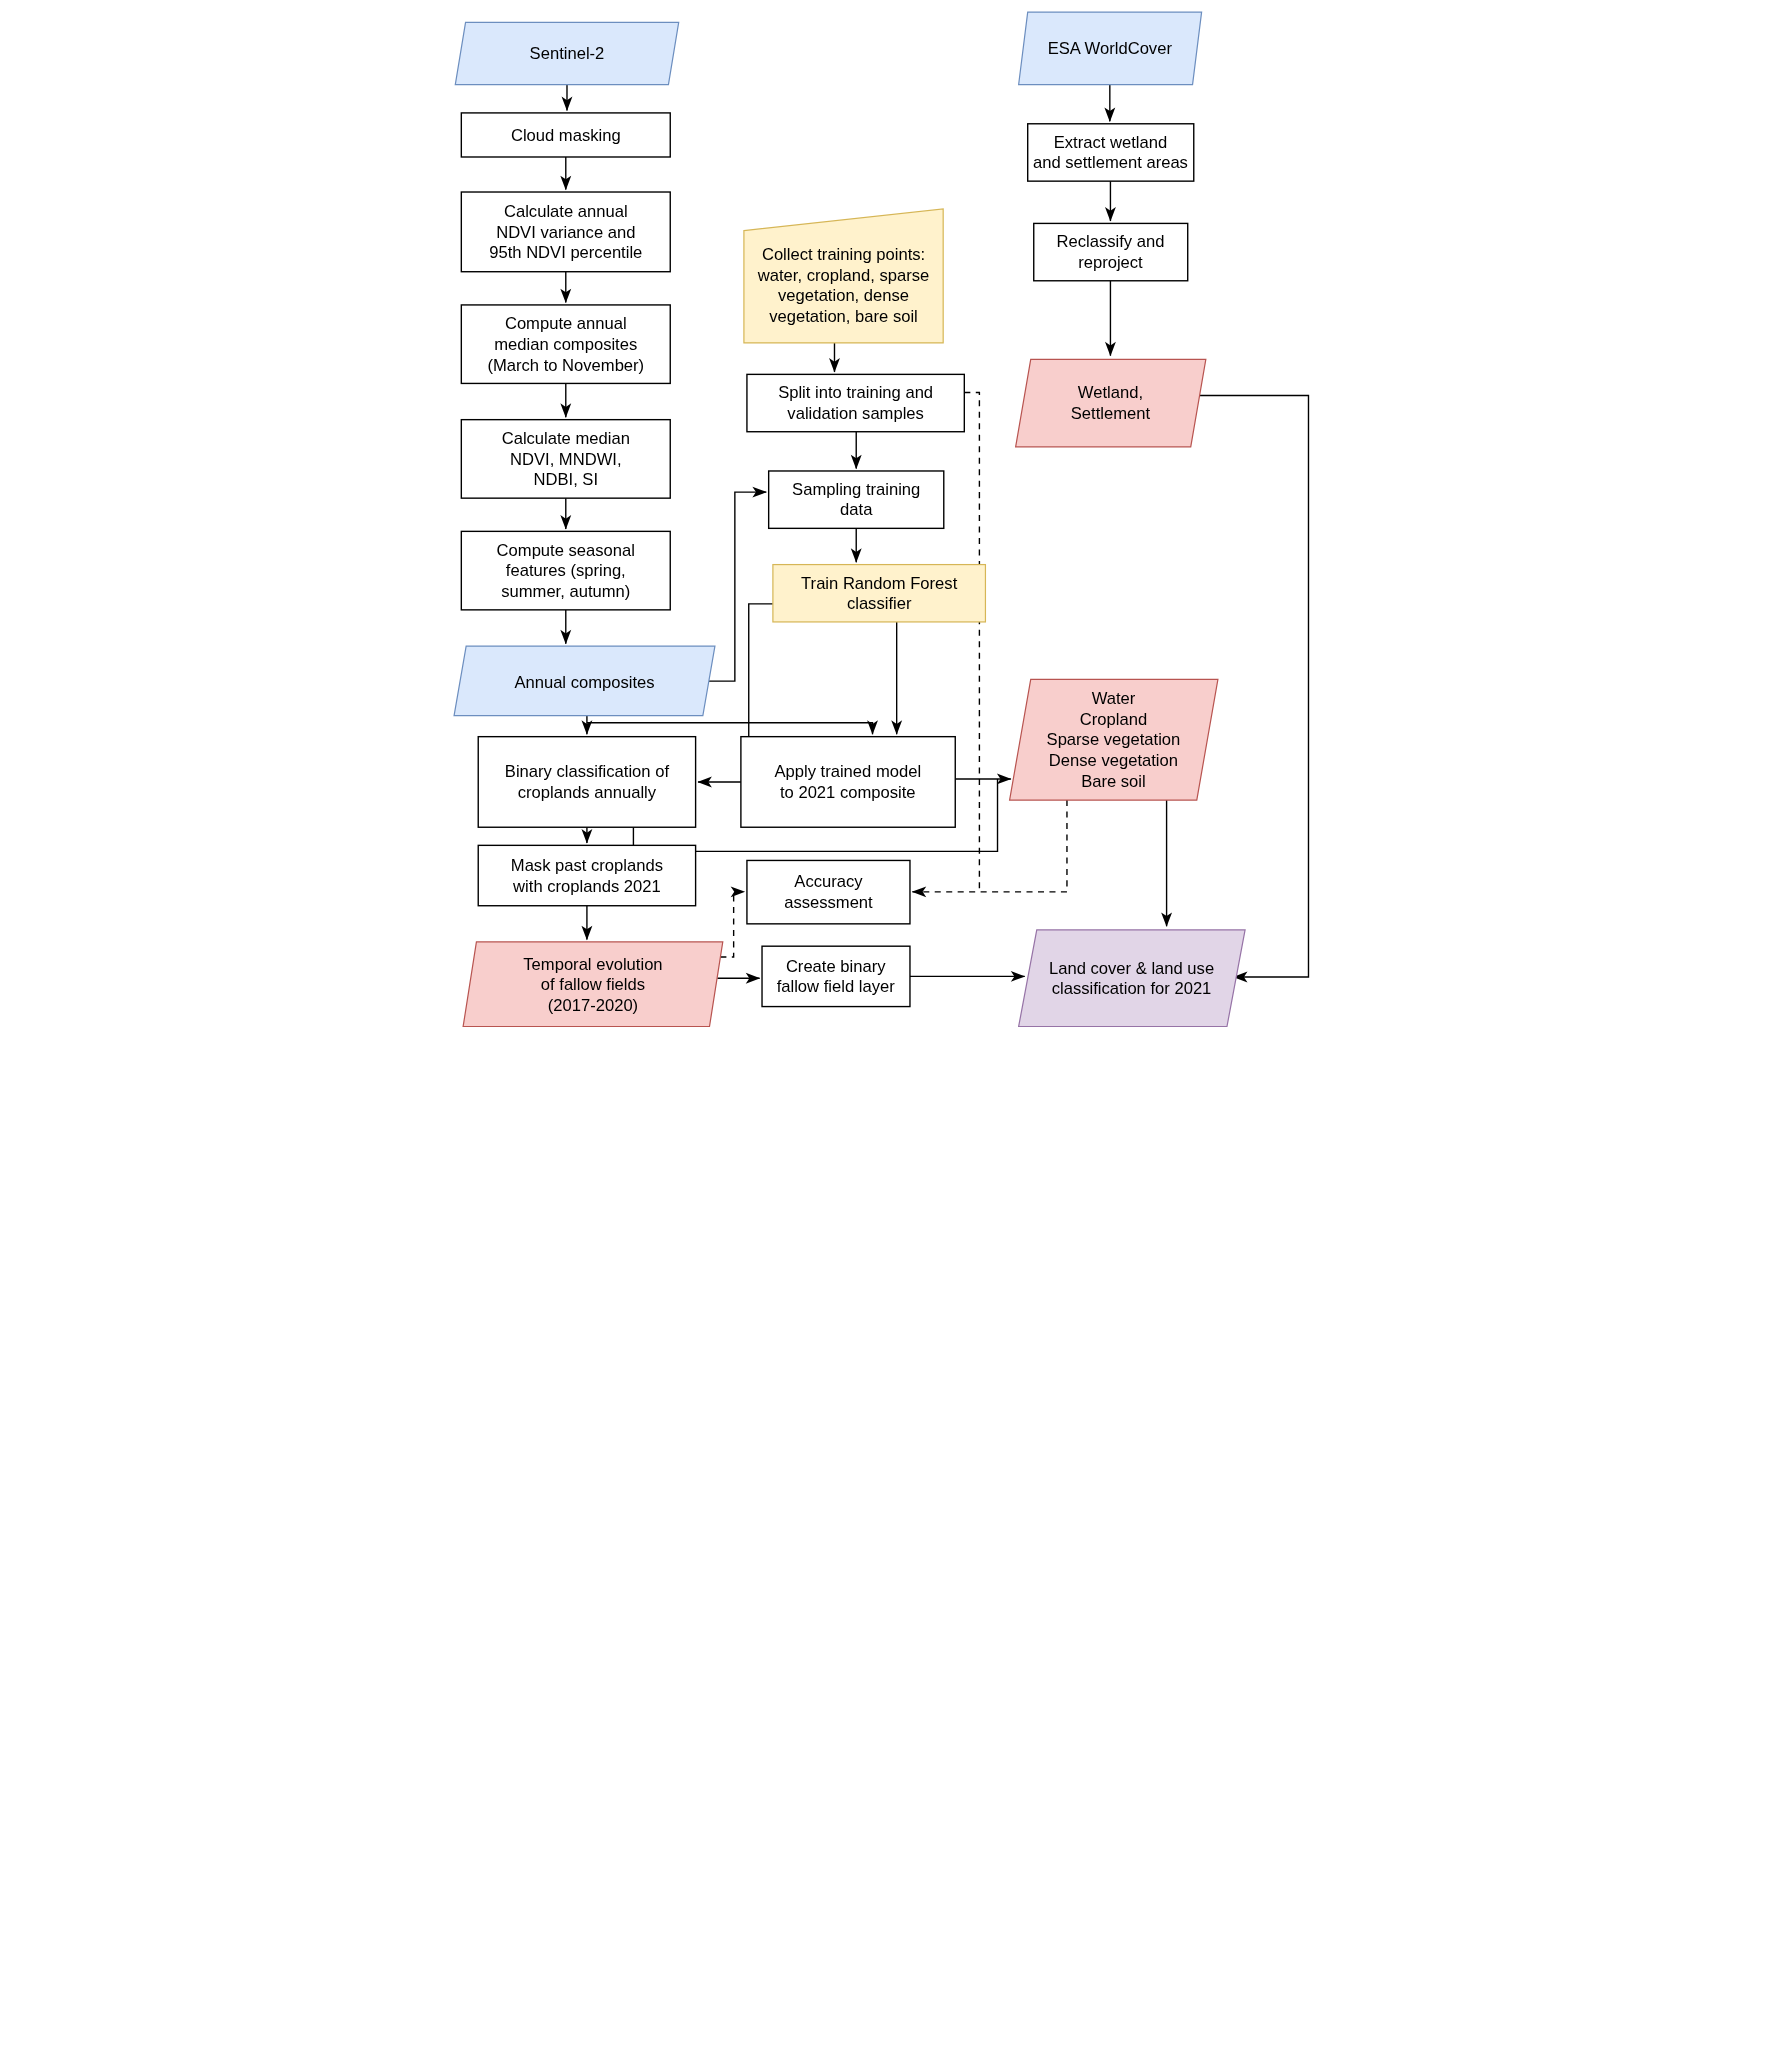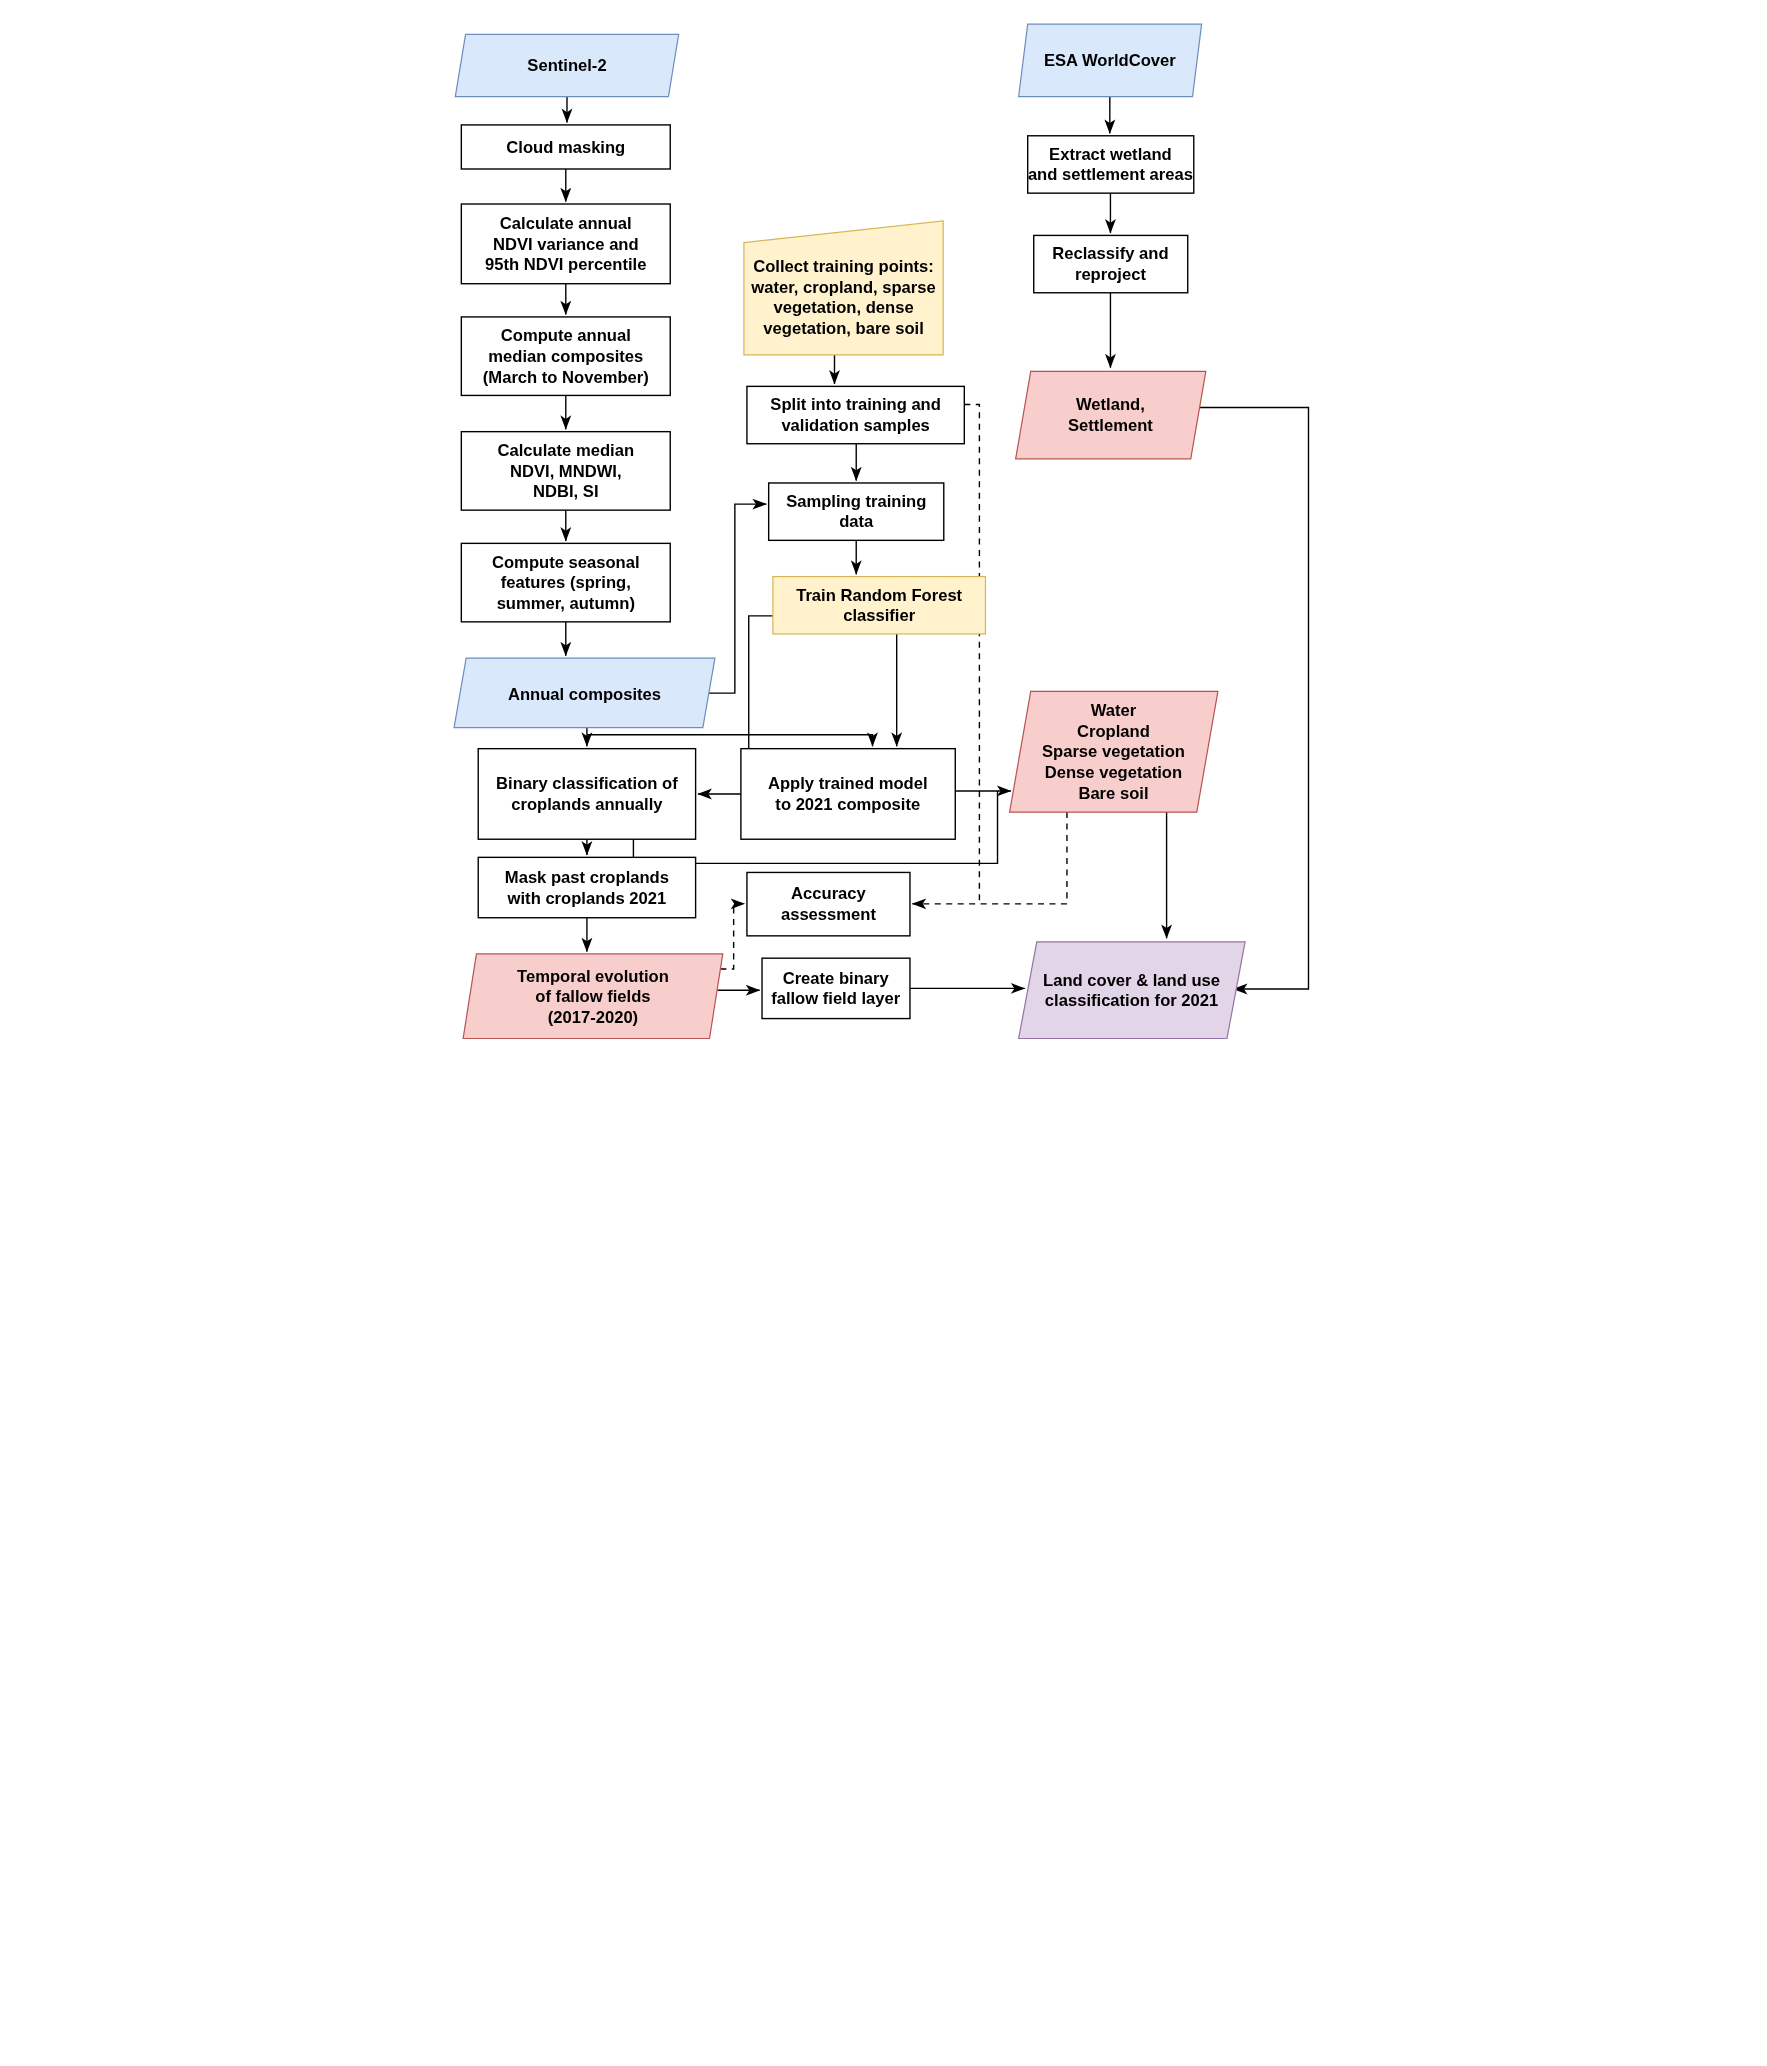--- a/index.html
+++ b/index.html
@@ -1,16 +1,16 @@
 <!DOCTYPE html>
 <html style="font-size:9.7px"><head>
 <meta charset="utf-8">
 <style>
   html,body{margin:0;padding:0;background:#ffffff;}
-  .stage{width:100%;max-width:884px;margin:12px auto;font-weight:bold;}
+  .stage{width:100%;max-width:884px;margin:0 auto;}
   svg{display:block;width:100%;height:auto;}
   text{font-family:"Liberation Sans","DejaVu Sans",sans-serif;fill:#000000;}
 </style>
 </head>
 <body>
 
 <div class="stage">
   <svg id="diagram-svg" viewBox="0 0 1464 1711" xmlns="http://www.w3.org/2000/svg" aria-label="flowchart">
     <defs>
       <marker id="arrowhead" markerUnits="userSpaceOnUse" markerWidth="26" markerHeight="20" refX="24" refY="10" orient="auto">

